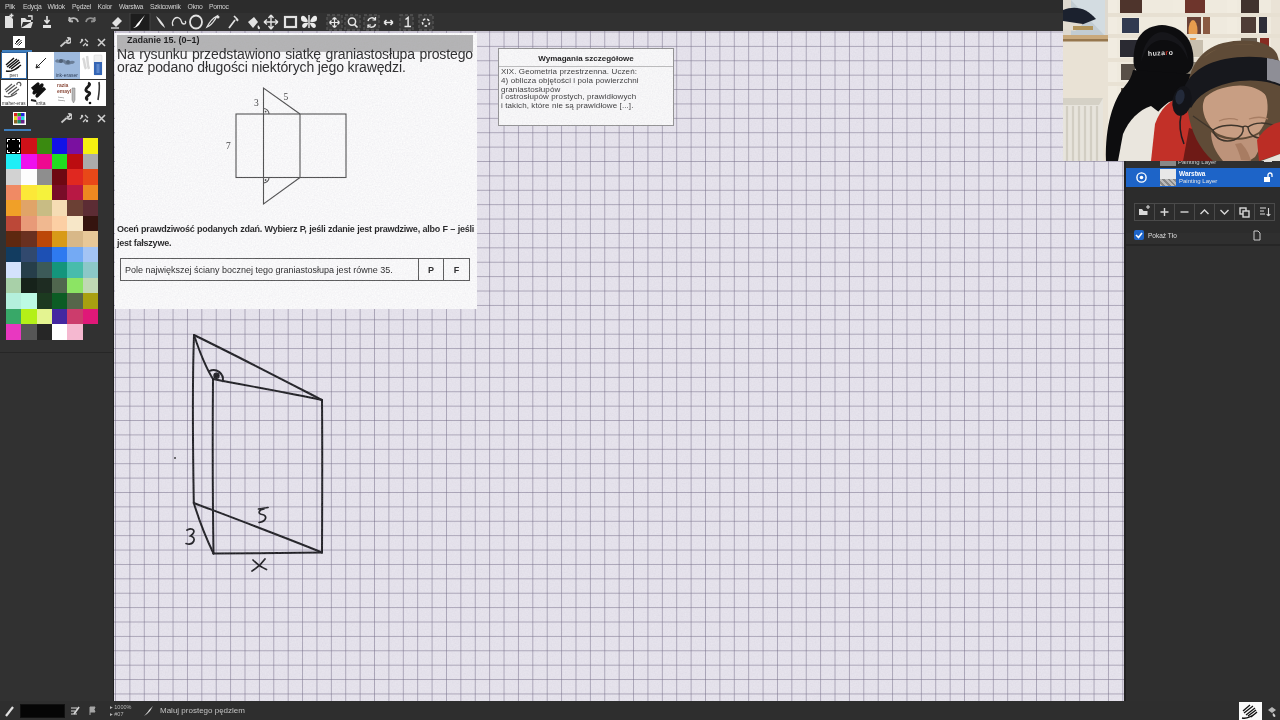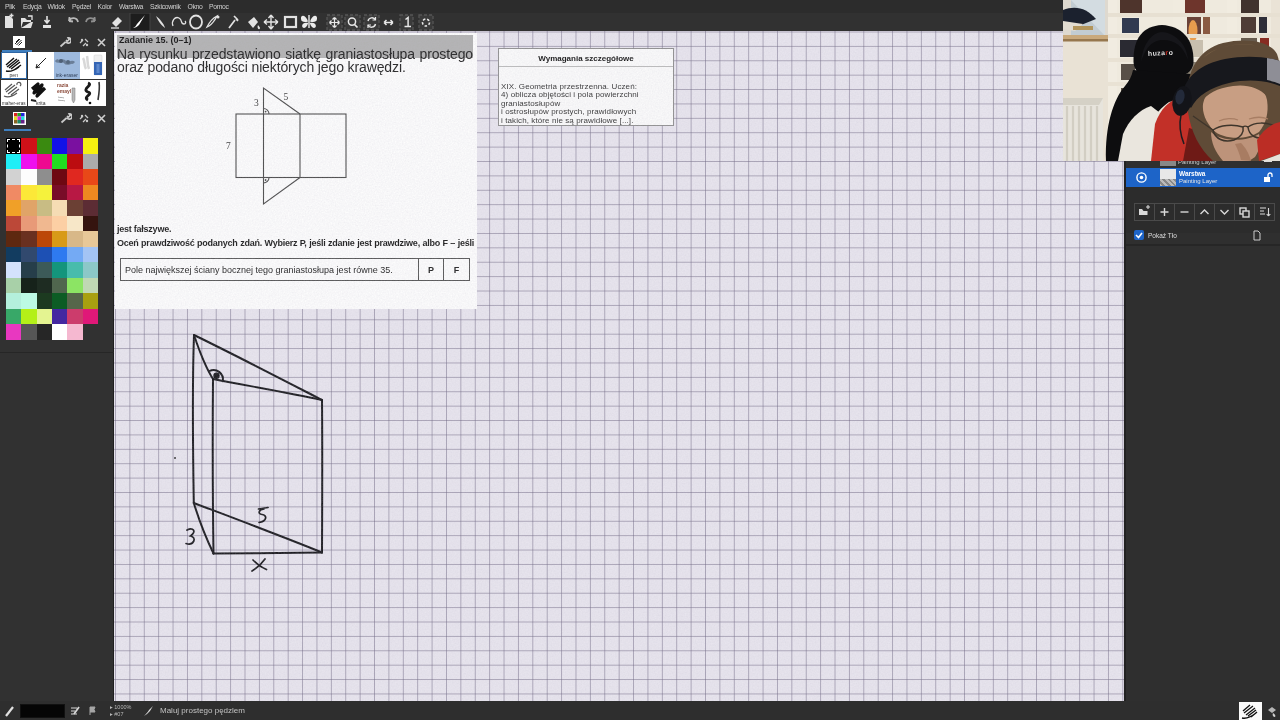--- a/index.html
+++ b/index.html
@@ -326,21 +326,21 @@
  <div style="position:absolute;left:61.32px;top:186.0px;width:15.33px;height:15.5px;background:#f5b8d0"></div>
  </div>
 
  <div class="abs" style="left:0;top:321px;width:114px;height:1px;background:#262626"></div>
 </div>
 
 <div class="abs" id="canvas">
 
  <div class="abs" id="problem" style="left:1px;top:2px">
 
-  <div class="abs" style="left:2px;top:2px;width:356px;height:23px;background:#b2b2b2;color:#111;font-size:9px;font-weight:bold;padding-left:2px">Zadanie 15. (0–1)</div>
+  <div class="abs" style="left:2px;top:2px;width:356px;height:17px;background:#b2b2b2;color:#111;font-size:9px;font-weight:bold;padding-left:10px">Zadanie 15. (0–1)</div>
 
   <div class="abs" style="left:2px;top:14.5px;width:356px;font-size:14px;letter-spacing:-0.12px;line-height:13px;text-align:justify;color:#222">Na rysunku przedstawiono siatkę graniastosłupa prostego oraz podano długości niektórych jego krawędzi.<br></div>
 
   <svg class="abs" style="left:0;top:0" width="362" height="220">
    <g stroke="#4a4a4a" stroke-width="1.1" fill="none">
 
     <rect x="121" y="81" width="110" height="63.5"></rect>
     <line x1="148.5" y1="81" x2="148.5" y2="144.5"></line>
     <line x1="185" y1="81" x2="185" y2="144.5"></line>
 
@@ -355,40 +355,40 @@
    </g>
 
    <g fill="#3a3a3a" font-size="9.5" font-family="Liberation Serif,serif">
     <text x="139" y="73">3</text>
     <text x="168.5" y="67">5</text>
     <text x="111" y="116">7</text>
    </g>
   </svg>
 
   <div class="abs" style="left:2px;top:190px;width:357px;font-size:9px;letter-spacing:-0.24px;line-height:13.5px;font-weight:bold;color:#1a1a1a">
+        <div style="text-align:justify;text-align-last:justify">Oceń prawdziwość podanych zdań. Wybierz P, jeśli zdanie jest prawdziwe, albo F – jeśli</div>
         <div>jest fałszywe.</div>
-        <div style="text-align:justify;text-align-last:justify">Oceń prawdziwość podanych zdań. Wybierz P, jeśli zdanie jest prawdziwe, albo F – jeśli</div>
       </div>
 
   <table style="position:absolute;left:5px;top:225px;width:350px;border-collapse:collapse;font-size:9px;color:#222">
    <tbody>
           <tr>
             <td style="border:1px solid #555;height:22px;padding-left:4px">Pole największej ściany bocznej tego graniastosłupa jest równe 35.</td>
             <td style="border:1px solid #555;width:25px;text-align:center;font-weight:bold">P</td>
             <td style="border:1px solid #555;width:26px;text-align:center;font-weight:bold">F</td>
           </tr>
   </tbody>
       </table>
  </div>
 
  <div class="abs" id="wymag" style="left:384px;top:17px">
 
   <div style="font-size:8px;font-weight:bold;text-align:center;padding-top:4.5px;padding-bottom:3px;border-bottom:1px solid #bbb;color:#111">Wymagania szczegółowe</div>
 
-  <div style="font-size:8px;line-height:8.8px;letter-spacing:0.1px;padding:16px 2px;color:#333;transform:scaleY(0.98);transform-origin:top left">XIX. Geometria przestrzenna. Uczeń:<br>4) oblicza objętości i pola powierzchni<br>graniastosłupów<br>i ostrosłupów prostych, prawidłowych<br>i takich, które nie są prawidłowe [...].</div>
+  <div style="font-size:8px;line-height:8.8px;letter-spacing:0.1px;padding:1px 2px;color:#333;transform:scaleY(0.98);transform-origin:top left">XIX. Geometria przestrzenna. Uczeń:<br>4) oblicza objętości i pola powierzchni<br>graniastosłupów<br>i ostrosłupów prostych, prawidłowych<br>i takich, które nie są prawidłowe [...].</div>
  </div>
 
  <svg class="abs" style="left:40px;top:295px" width="320" height="300">
   <g stroke="#18181c" stroke-width="2" fill="none" stroke-linecap="round">
 
    <path d="M40 9 C38.5 50 39 130 39.8 177"></path>
 
    <path d="M40 9 C85 31 135 57 168 74"></path>
 
    <path d="M40 9 C46 27 52 42 59 53"></path>

